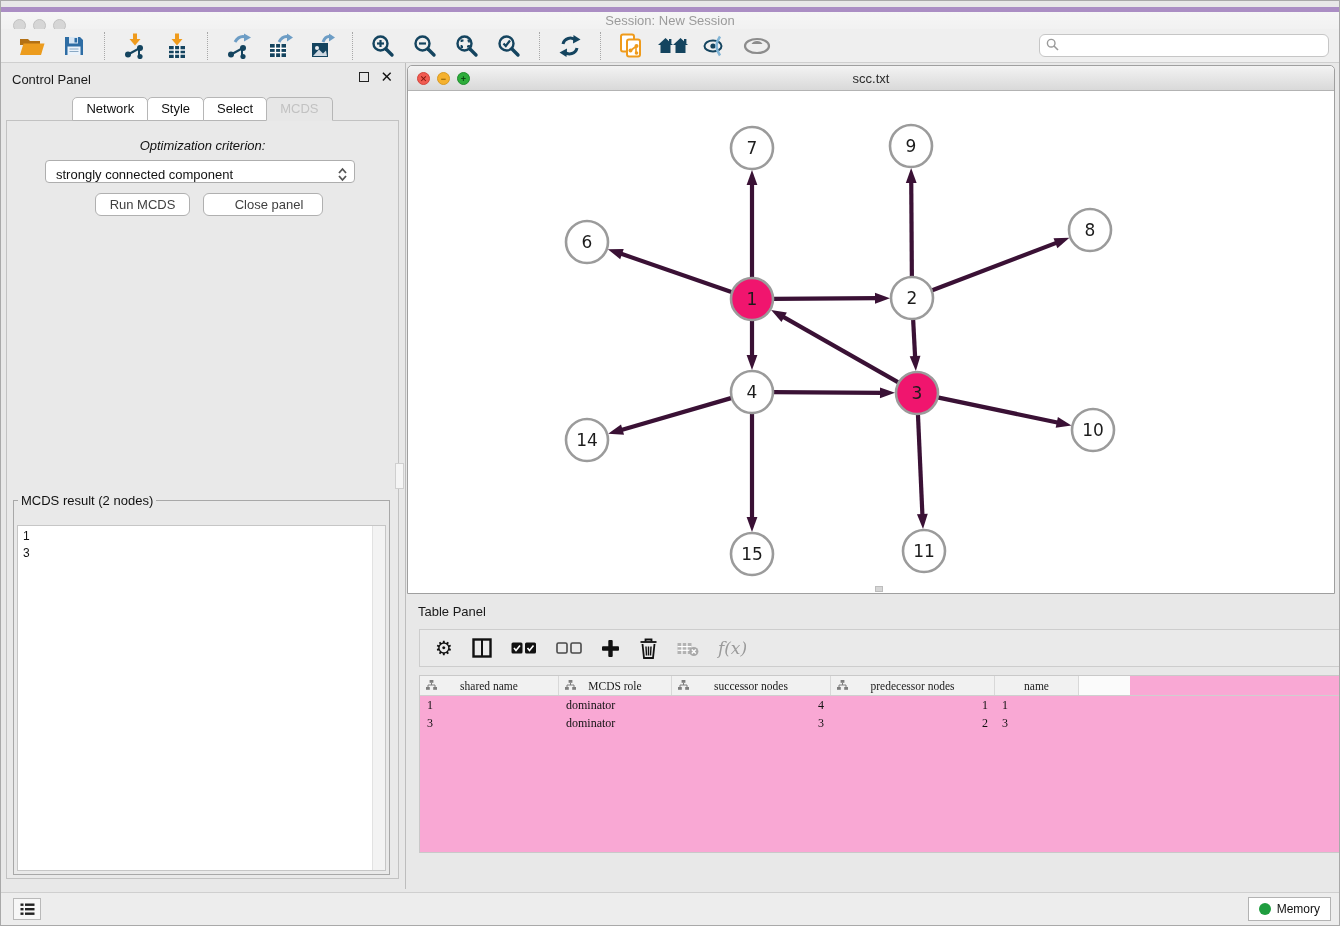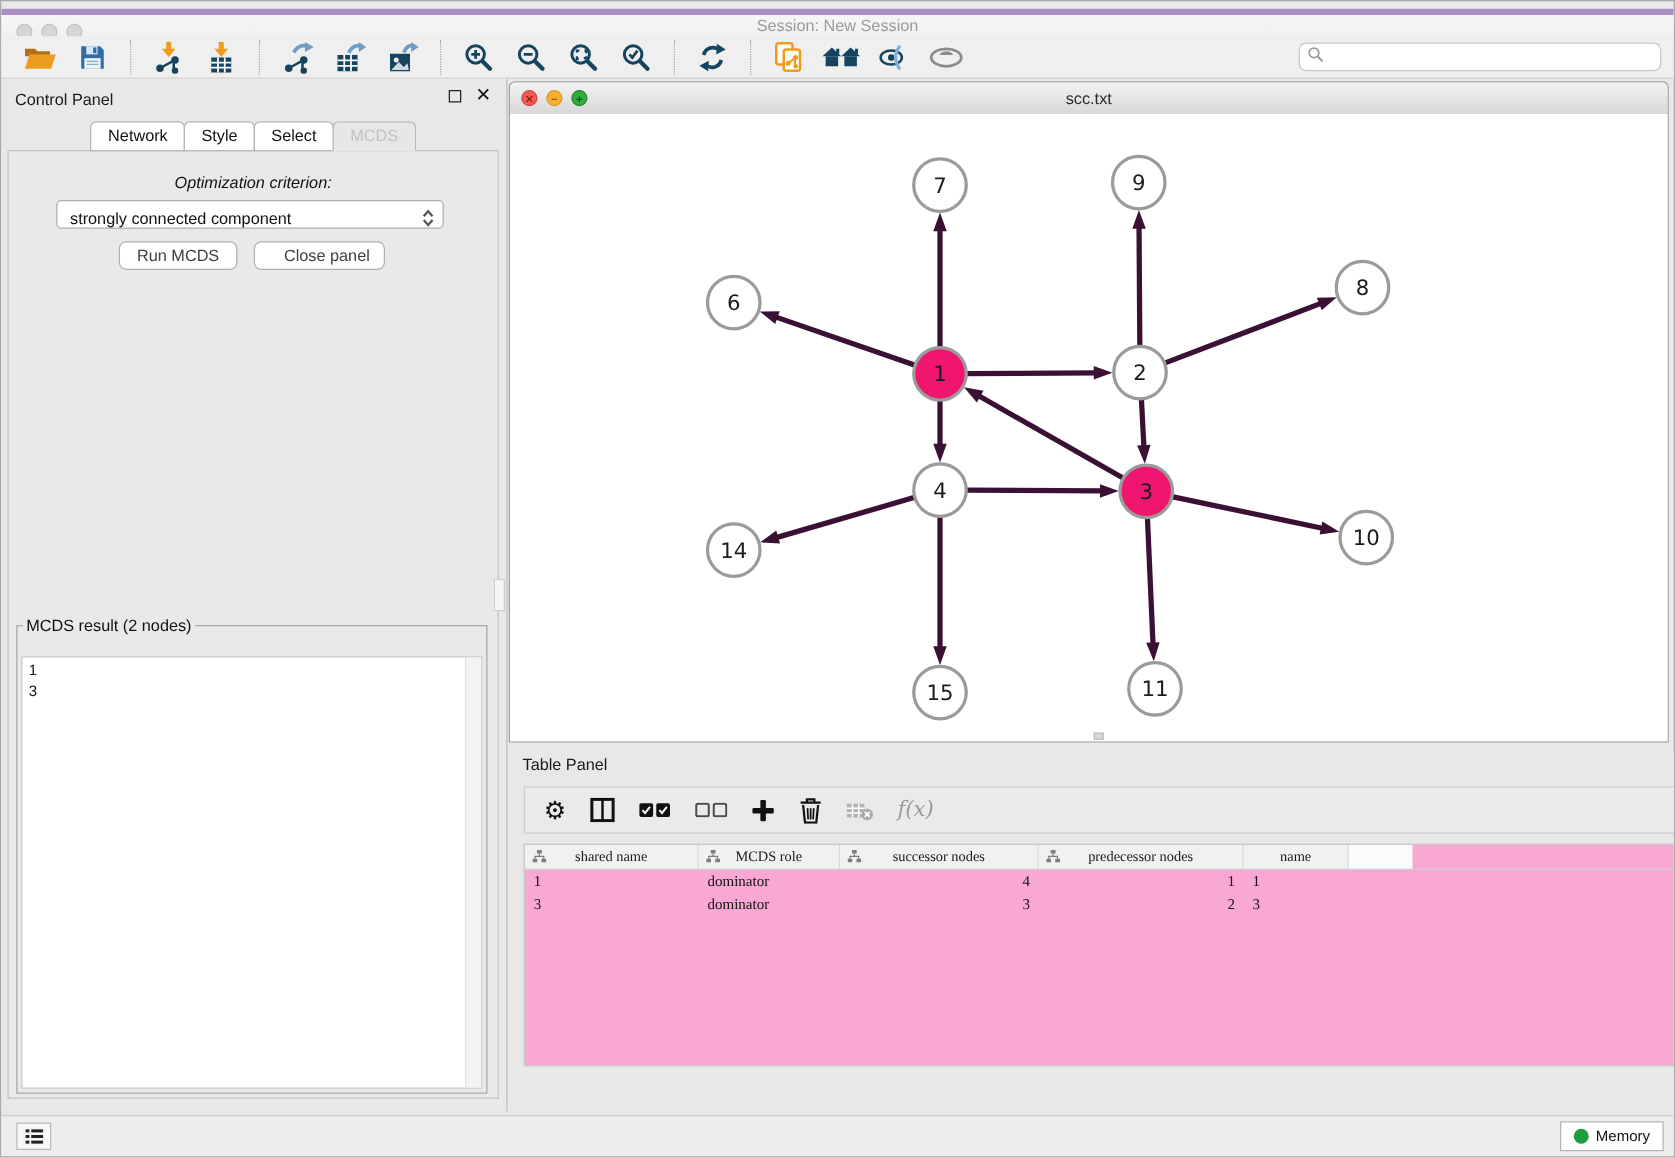--- a/index.html
+++ b/index.html
@@ -303,21 +303,21 @@
     <div class="cp-body">
       <div class="opt-label">Optimization criterion:</div>
       <div class="selectbox">
         <span class="val">strongly connected component</span>
         <svg width="11" height="15" viewBox="0 0 11 15">
             <polyline points="2,6 5.5,2 9,6" fill="none" stroke="#555" stroke-width="1.8"></polyline>
             <polyline points="2,9 5.5,13 9,9" fill="none" stroke="#555" stroke-width="1.8"></polyline>
           </svg>
       </div>
       <div class="pbtn" style="left:88px;width:95px;">Run MCDS</div>
-      <div class="pbtn" style="left:196px;width:105px;padding-left:12px;">Close panel</div>
+      <div class="pbtn" style="left:196px;width:120px;padding-left:12px;">Close panel</div>
       <fieldset class="result-fs">
         <legend>MCDS result (2 nodes)</legend>
         <div class="result-box" id="result-box">
           <div class="vtrack"></div>
         <div class="line">1</div>
             <div class="line">3</div>
           </div>
       </fieldset>
     </div>
   </div>

